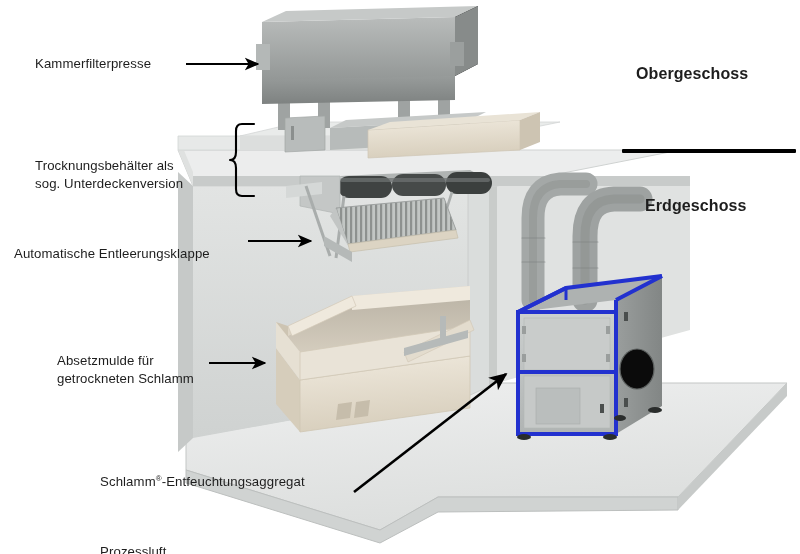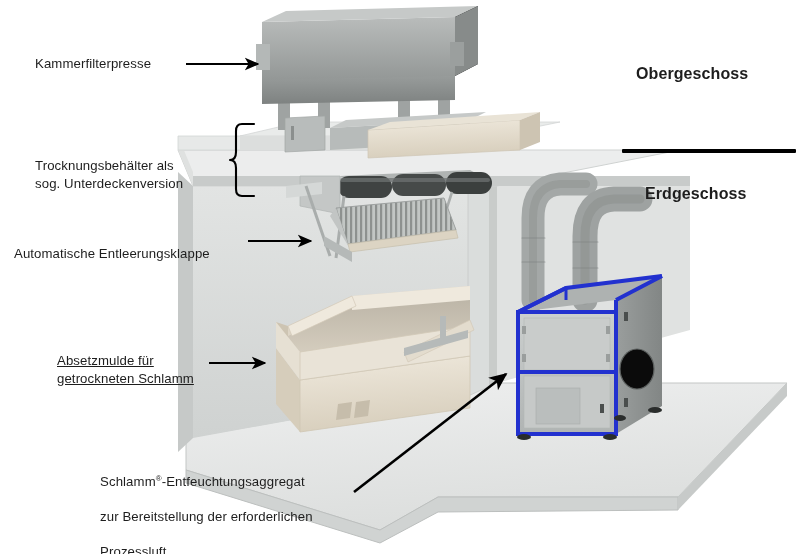--- a/index.html
+++ b/index.html
@@ -264,28 +264,28 @@
     <path d="M254,124 L242,124 Q236,124 236,131 L236,152 Q236,160 230,160 Q236,160 236,168 L236,189 Q236,196 242,196 L254,196" fill="none" stroke="#000" stroke-width="2.1" stroke-linecap="round" stroke-linejoin="round"></path>
   </svg>
 
   <div class="lbl" style="left:35px;top:55px;">Kammerfilterpresse</div>
 
   <div class="lbl" style="left:35px;top:135px;margin-top:22px;">Trocknungsbehälter als
 sog. Unterdeckenversion</div>
 
   <div class="lbl" style="left:14px;top:245px;">Automatische Entleerungsklappe</div>
 
-  <div class="lbl" style="left:57px;top:352px;text-decoration:underline;">Absetzmulde für
+  <div class="lbl" style="left:57px;top:352px;">Absetzmulde für
 getrockneten Schlamm</div>
 
   <div class="lbl" style="left:85px;top:455px;">
     <span>Schlamm</span><span class="sup">®</span><span>-Entfeuchtungsaggregat</span><br>
-    <span>zur Bereitstellung der erforderlichen</span><br>
+    <br>
     <span>Prozessluft</span>
   </div>
 
   <div class="lbl right" style="left:636px;top:65px;">Obergeschoss</div>
 
-  <div class="lbl right" style="left:645px;top:185px;">Erdgeschoss</div>
+  <div class="lbl right" style="left:645px;top:197px;">Erdgeschoss</div>
 
   <div class="floorline" style="left: 622px; top: 149px; width: 174px; height: 4px; background: rgb(0, 0, 0);"></div>
 
 </div>
 
 </body></html>

